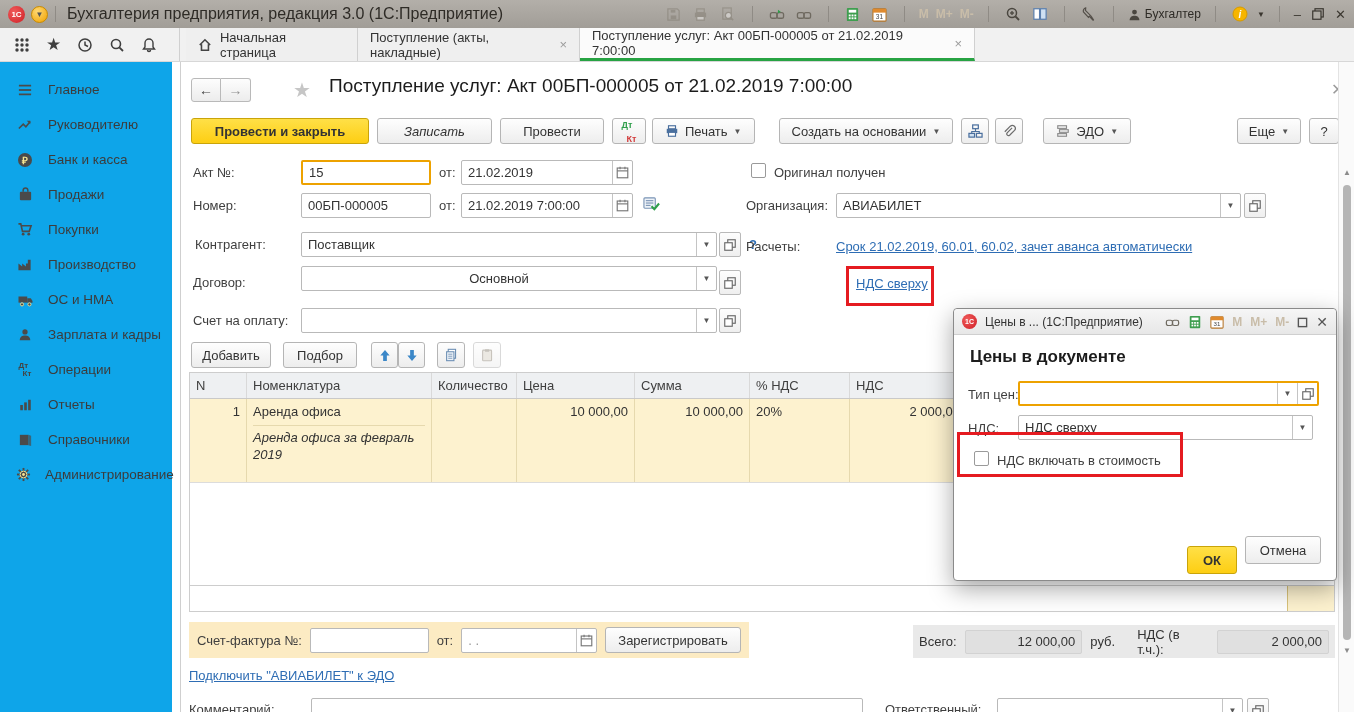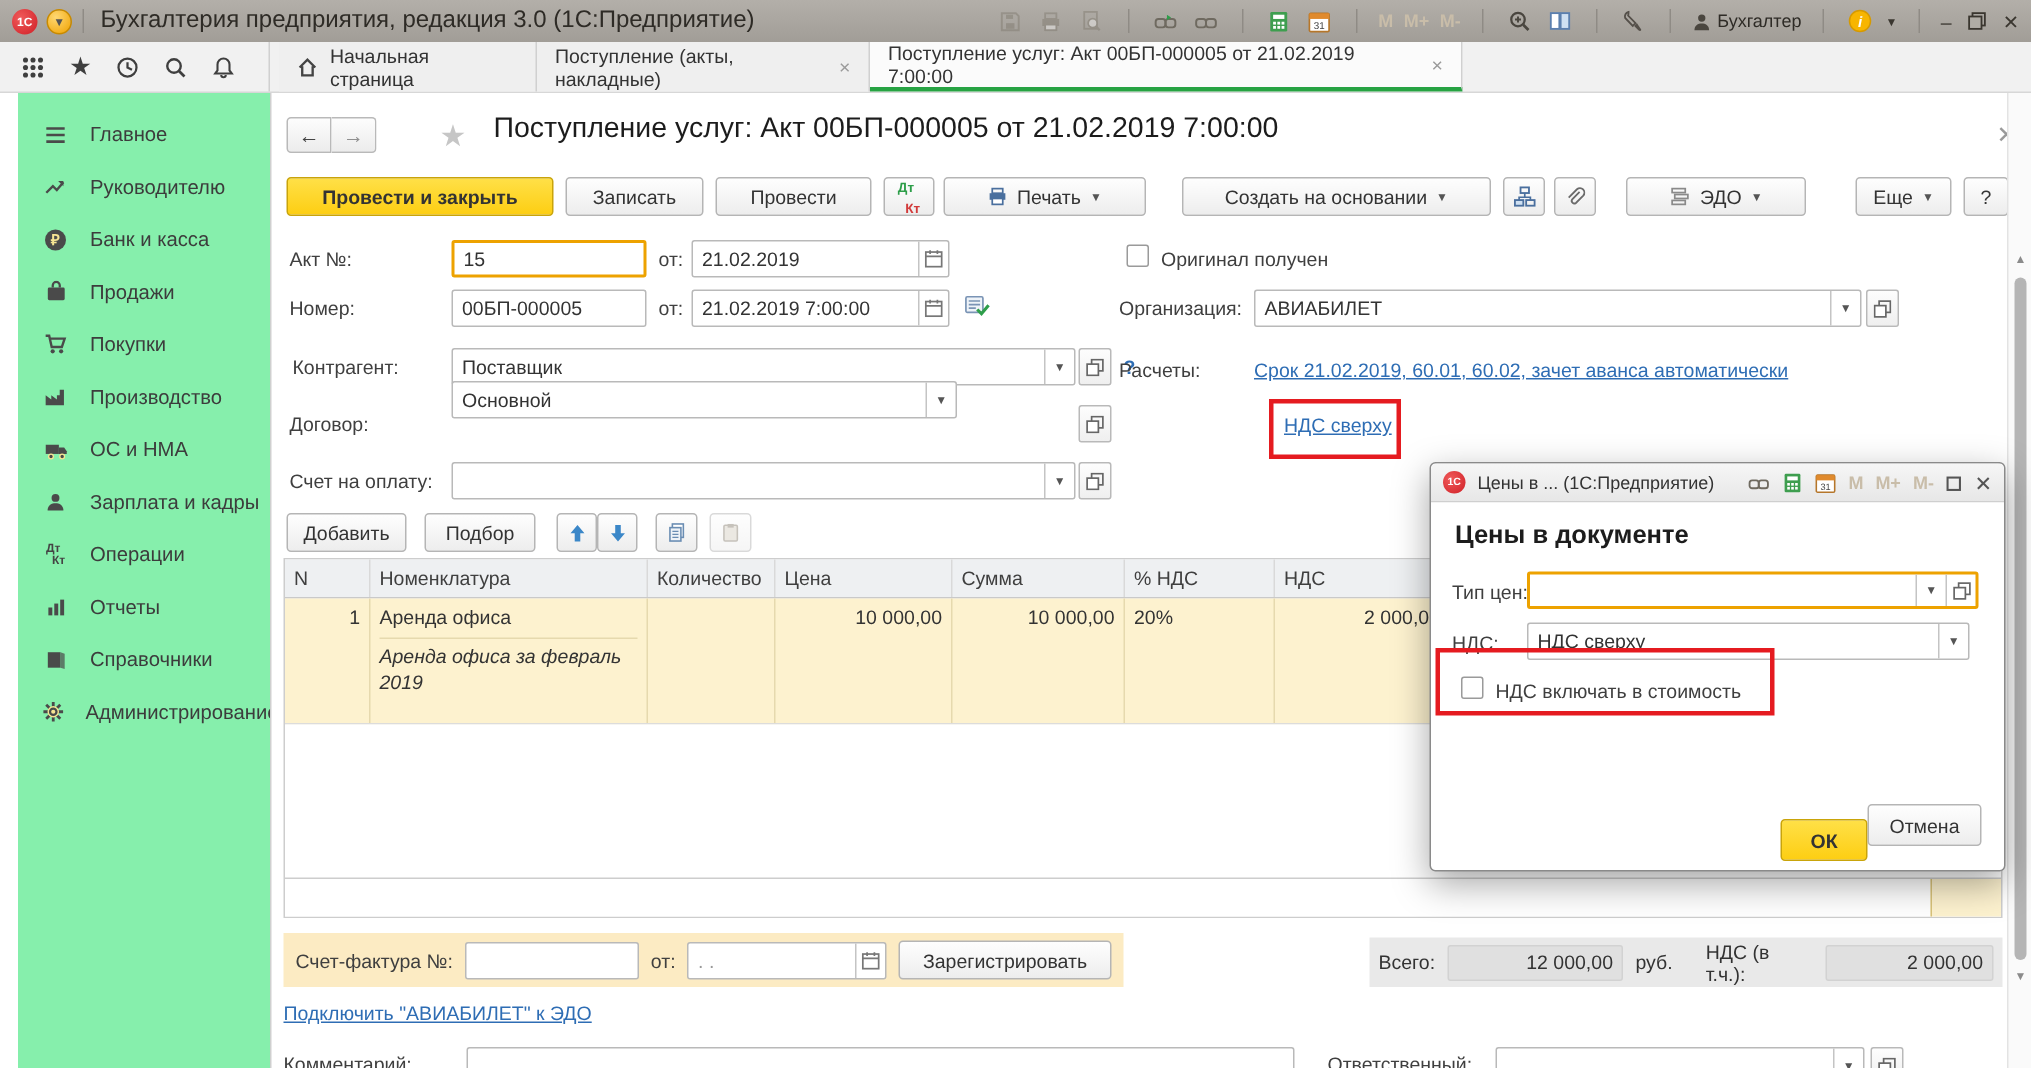--- a/index.html
+++ b/index.html
@@ -26,38 +26,38 @@
 
   
   .tabbar { position:absolute; left:0; top:28px; width:1354px; height:34px; background:#f1f1f1; border-bottom:1px solid #d7d7d7; }
   .quick { position:absolute; top:0; left:0; width:180px; height:33px; display:flex; align-items:center; gap:16px; padding-left:14px; border-right:1px solid #d0d0d0; }
   .quick .q { cursor:pointer; color:#3f3f3f; display:flex; align-items:center; }
   .tab { position:absolute; top:0; height:33px; display:flex; align-items:center; gap:8px; padding:0 12px; border-right:1px solid #d0d0d0; font-size:13px; color:#333; cursor:pointer; background:#efefef; }
   .tab .x { color:#9b9b9b; font-size:13px; margin-left:4px; cursor:pointer; }
   .tab.active { background:#fbfbfb; border-bottom:3px solid #27a343; }
 
   
-  .sidebar { position:absolute; left:12px; top:62px; width:172px; height:650px; background:#86efac; }
+  .sidebar { position:absolute; left:0; top:62px; width:172px; height:650px; background:#0ea5e9; }
   .side-item { height:35px; display:flex; align-items:center; padding-left:16px; gap:14px; color:#3c3c3c; font-size:13.5px; cursor:pointer; }
   .side-item .si { width:18px; display:flex; justify-content:center; color:#4a4a4a; }
   .dtkt-mini { font-size:8px; font-weight:bold; line-height:1; text-align:left; color:#444; }
 
   
   .main { position:absolute; left:180px; top:62px; width:1174px; height:650px; background:#fff; border-left:1px solid #cfcfcf; }
   .navbtns { position:absolute; left:10px; top:16px; display:flex; }
   .navbtn { width:30px; height:24px; border:1px solid #b9b9b9; background:linear-gradient(#fdfdfd,#ececec); display:flex; align-items:center; justify-content:center; font-size:14px; cursor:pointer; color:#444; }
   .navbtn:first-child { border-radius:3px 0 0 3px; }
   .navbtn:last-child { border-radius:0 3px 3px 0; border-left:none; color:#8f8f8f; }
   .fav-star { position:absolute; left:112px; top:16px; font-size:20px; color:#c6c6c6; cursor:pointer; }
   .doc-title { position:absolute; left:148px; top:13px; font-size:19px; color:#1c1c1c; white-space:nowrap; }
   .form-close { position:absolute; left:1150px; top:18px; color:#9a9a9a; font-size:16px; cursor:pointer; }
 
   .toolbar { position:absolute; left:10px; top:56px; display:flex; align-items:center; }
   .btn { height:26px; border:1px solid #b5b5b5; border-radius:3px; background:linear-gradient(#fefefe,#ededed);
-    display:inline-flex; align-items:center; justify-content:center; gap:6px; padding:0 28px; font-size:13px; color:#333; cursor:pointer; white-space:nowrap; }
+    display:inline-flex; align-items:center; justify-content:center; gap:6px; padding:0 12px; font-size:13px; color:#333; cursor:pointer; white-space:nowrap; }
   .btn-yellow { background:linear-gradient(#ffe047,#fdce13); border:1px solid #c9a40a; font-weight:bold; }
   .caret { font-size:8px; color:#555; }
   .dt { color:#2e9e4a; font-size:9px; font-weight:bold; line-height:1; }
   .kt { color:#d23b3b; font-size:9px; font-weight:bold; line-height:1; margin-left:5px; }
 
   .lbl { position:absolute; font-size:13px; color:#3f3f3f; white-space:nowrap; }
   .fld { position:absolute; height:25px; border:1px solid #b9b9b9; border-radius:2px; background:#fff; display:flex; align-items:center; }
   .fld.focus { border:2px solid #eda200; }
   .fld .txt { flex:1; padding:0 6px; white-space:nowrap; overflow:hidden; }
   .fld .ph { color:#999; }
@@ -403,21 +403,21 @@
   <div class="navbtns">
     <span class="navbtn">←</span>
     <span class="navbtn">→</span>
   </div>
   <span class="fav-star">★</span>
   <div class="doc-title">Поступление услуг: Акт 00БП-000005 от 21.02.2019 7:00:00</div>
   <span class="form-close">✕</span>
 
   <div class="toolbar">
     <button class="btn btn-yellow" style="width:178px;">Провести и закрыть</button>
-    <button class="btn" style="width:92px; margin-left:8px;">Записать</button>
+    <button class="btn" style="width:115px; margin-left:8px;font-style:italic;">Записать</button>
     <button class="btn" style="width:104px; margin-left:8px;">Провести</button>
     <button class="btn" style="width:34px; margin-left:8px; padding:0 4px;">
         <span style="display:inline-block; text-align:left; line-height:1.05;"><span class="dt">Дт</span><br><span class="kt">Кт</span></span>
       </button>
     <button class="btn" style="margin-left:6px;">
         <svg class="ic" width="14" height="14" viewBox="0 0 16 16">
           <rect x="4" y="2" width="8" height="3.5" fill="none" stroke="#4a6f9e" stroke-width="1.3"></rect>
           <rect x="2" y="5.5" width="12" height="5" fill="#4a6f9e"></rect>
           <rect x="4" y="9.5" width="8" height="4.5" fill="#fff" stroke="#4a6f9e" stroke-width="1.3"></rect>
         </svg>
@@ -509,21 +509,21 @@
     </div>
   <span class="sq-btn" style="left:538px; top:170px;">
       <svg class="ic" width="12" height="12" viewBox="0 0 16 16">
         <rect x="5" y="1" width="10" height="10" fill="none" stroke="#666" stroke-width="1.5"></rect>
         <rect x="1" y="5" width="10" height="10" fill="#fff" stroke="#666" stroke-width="1.5"></rect>
       </svg>
     </span>
   <div class="abs link" style="left:568px; top:175px; text-decoration:none; font-weight:bold;">?</div>
 
   <div class="lbl" style="left:12px; top:213px;">Договор:</div>
-  <div class="fld" style="left:120px; top:192px; width:337px;">
+  <div class="fld" style="left:120px; top:204px; width:416px;text-align:center;">
       <span class="txt">Основной</span>
       <span class="fld-btn">
         <span class="caret">▼</span>
       </span>
     </div>
   <span class="sq-btn" style="left:538px; top:208px;">
       <svg class="ic" width="12" height="12" viewBox="0 0 16 16">
         <rect x="5" y="1" width="10" height="10" fill="none" stroke="#666" stroke-width="1.5"></rect>
         <rect x="1" y="5" width="10" height="10" fill="#fff" stroke="#666" stroke-width="1.5"></rect>
       </svg>

